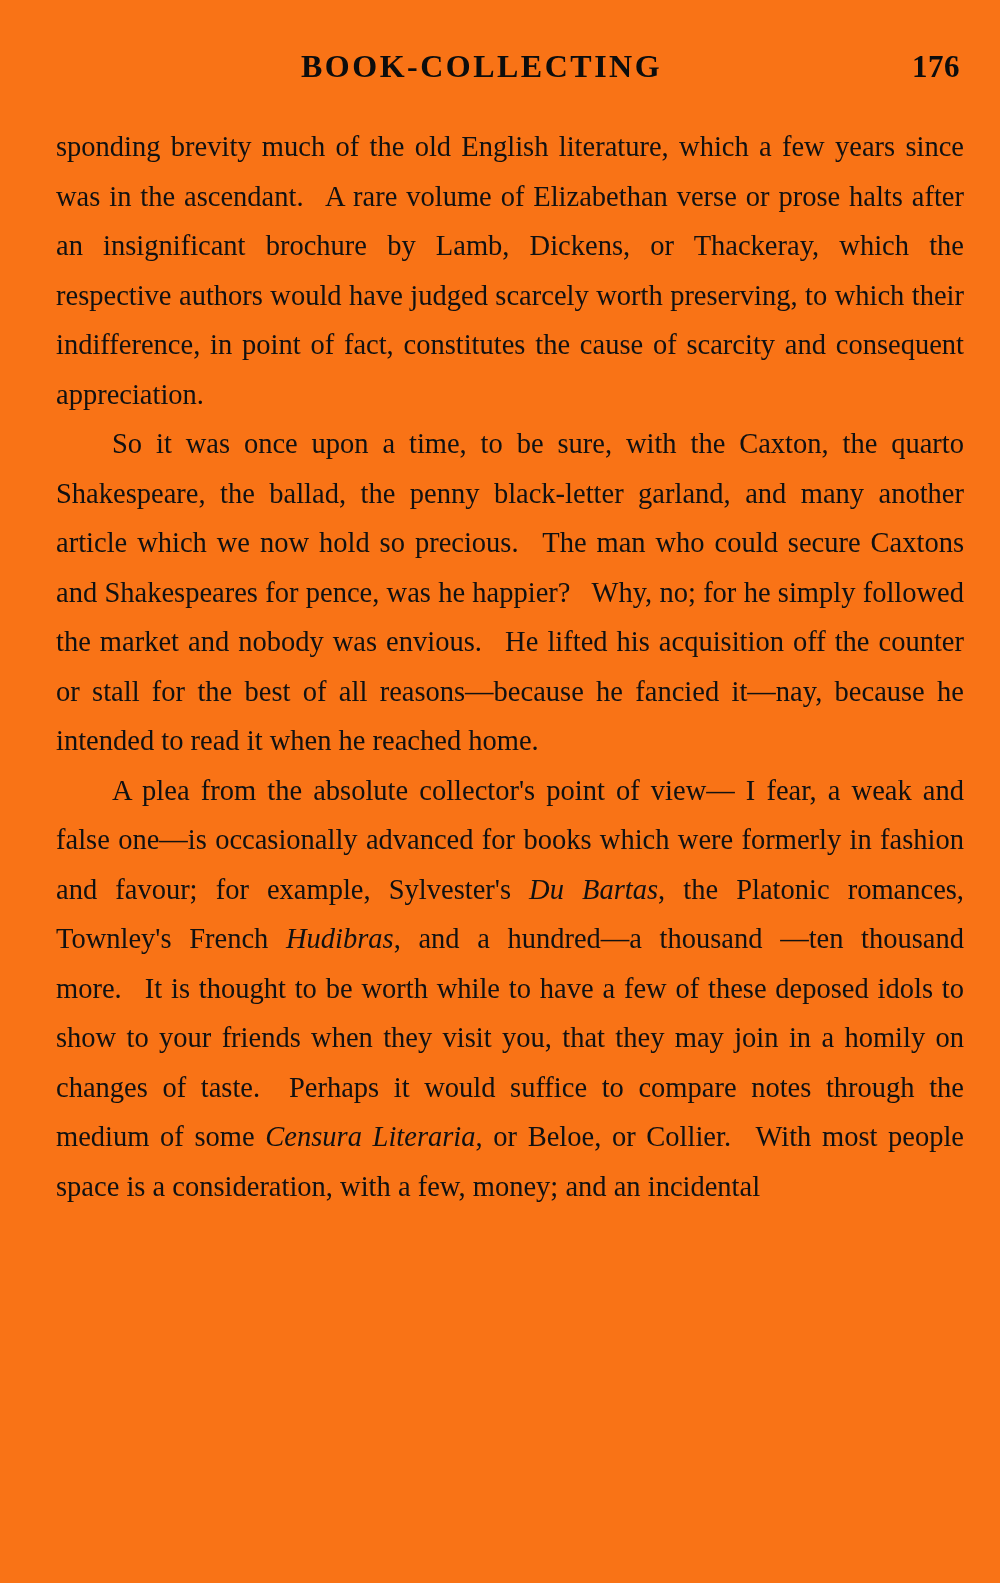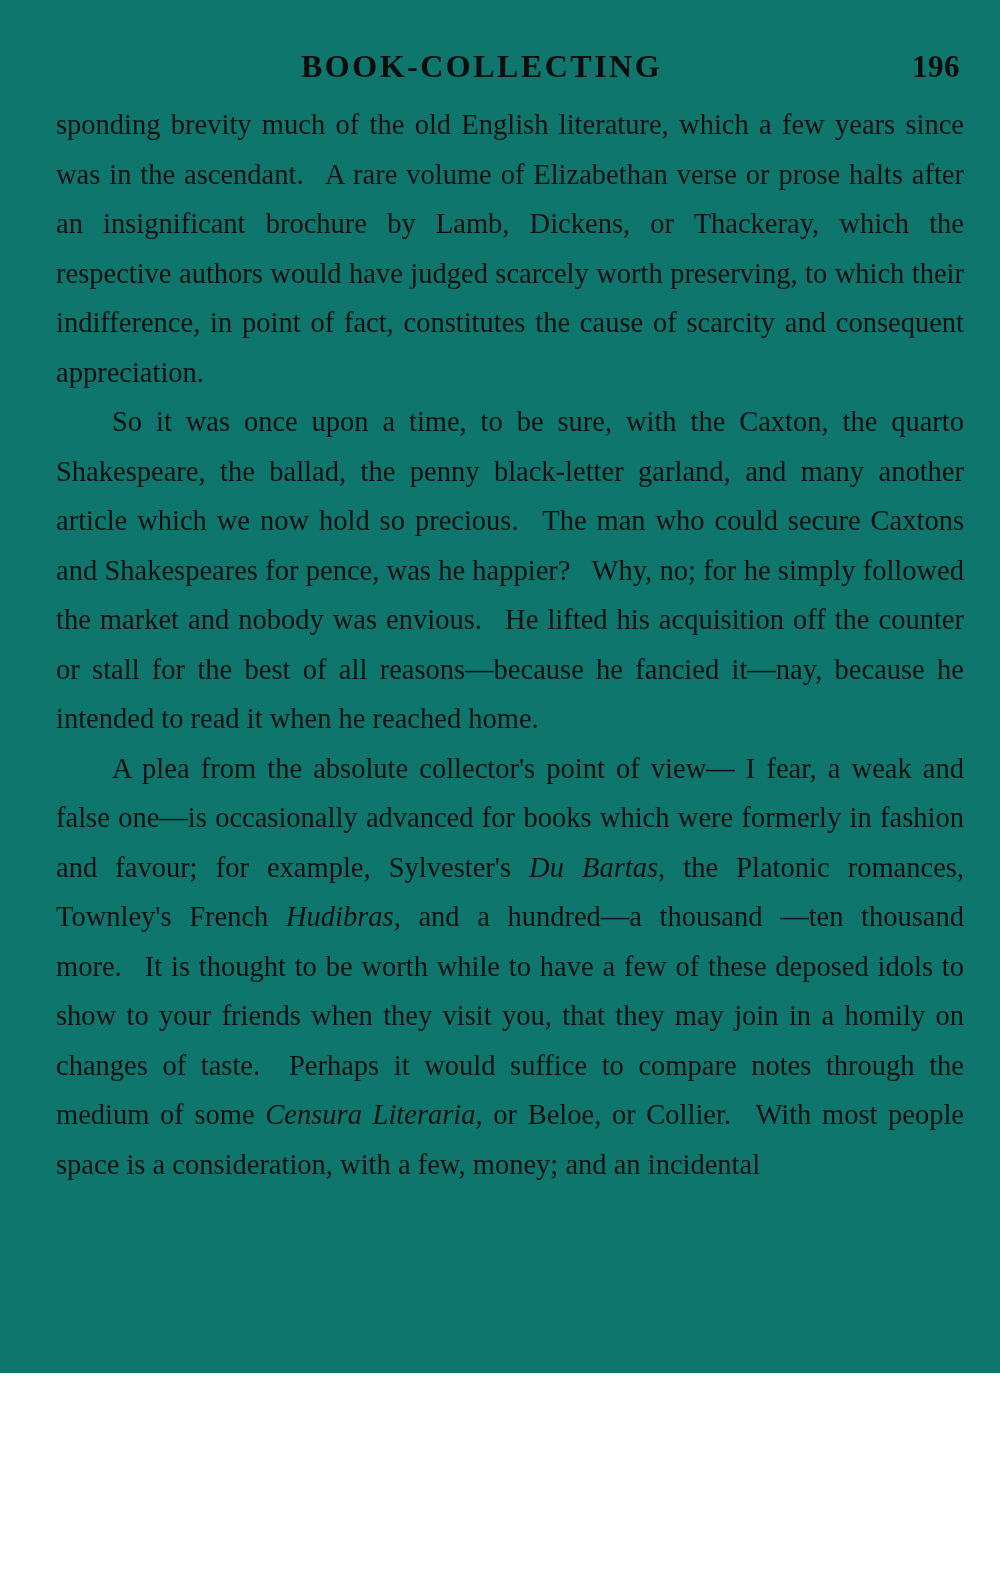--- a/index.html
+++ b/index.html
@@ -10,24 +10,24 @@
   body {
     width: 1000px;
     height: 1583px;
     font-family: "Liberation Serif", "DejaVu Serif", serif;
     color: #111111;
     -webkit-font-smoothing: antialiased;
   }
   .page {
     position: relative;
     width: 1000px;
-    height: 1373px;
+    height: 1583px;
     box-sizing: border-box;
     padding: 0;
-    background: #0f766e;
+    background: #f97316;
   }
   .header {
     position: absolute;
     top: 48px;
     left: 56px;
     right: 40px;
     height: 46px;
     display: flex;
     align-items: baseline;
     justify-content: space-between;
@@ -41,21 +41,21 @@
     font-family: "Liberation Serif", "DejaVu Serif", serif;
   }
   .folio {
     font-size: 31px;
     font-weight: 700;
     color: #0d0d0d;
     letter-spacing: 0.5px;
   }
   .body-text {
     position: absolute;
-    top: 100px;
+    top: 122px;
     left: 56px;
     width: 908px;
     font-size: 28.5px;
     line-height: 49.5px;
     text-align: justify;
     text-justify: inter-word;
     color: #111111;
   }
   .body-text p {
     margin: 0;
@@ -74,21 +74,21 @@
     text-align: justify;
   }
 </style>
 </head>
 <body>
 
 <div class="page">
 
   <div class="header">
     <div class="running-title">BOOK-COLLECTING</div>
-    <div class="folio">196</div>
+    <div class="folio">176</div>
   </div>
 
   <div class="body-text">
     <p>sponding brevity much of the old English literature, which a few years since was in the ascendant.  A rare volume of Elizabethan verse or prose halts after an insignificant brochure by Lamb, Dickens, or Thackeray, which the respective authors would have judged scarcely worth preserving, to which their indifference, in point of fact, constitutes the cause of scarcity and consequent appreciation.</p>
     <p class="indent">So it was once upon a time, to be sure, with the Caxton, the quarto Shakespeare, the ballad, the penny black-letter garland, and many another article which we now hold so precious.  The man who could secure Caxtons and Shakespeares for pence, was he happier?  Why, no; for he simply followed the market and nobody was envious.  He lifted his acquisition off the counter or stall for the best of all reasons—because he fancied it—nay, because he intended to read it when he reached home.</p>
     <p class="indent">A plea from the absolute collector's point of view— I fear, a weak and false one—is occasionally advanced for books which were formerly in fashion and favour; for example, Sylvester's <i>Du Bartas</i>, the Platonic romances, Townley's French <i>Hudibras</i>, and a hundred—a thousand —ten thousand more.  It is thought to be worth while to have a few of these deposed idols to show to your friends when they visit you, that they may join in a homily on changes of taste.  Perhaps it would suffice to compare notes through the medium of some <i>Censura Literaria</i>, or Beloe, or Collier.  With most people space is a consideration, with a few, money; and an incidental</p>
   </div>
 
 </div>
 

